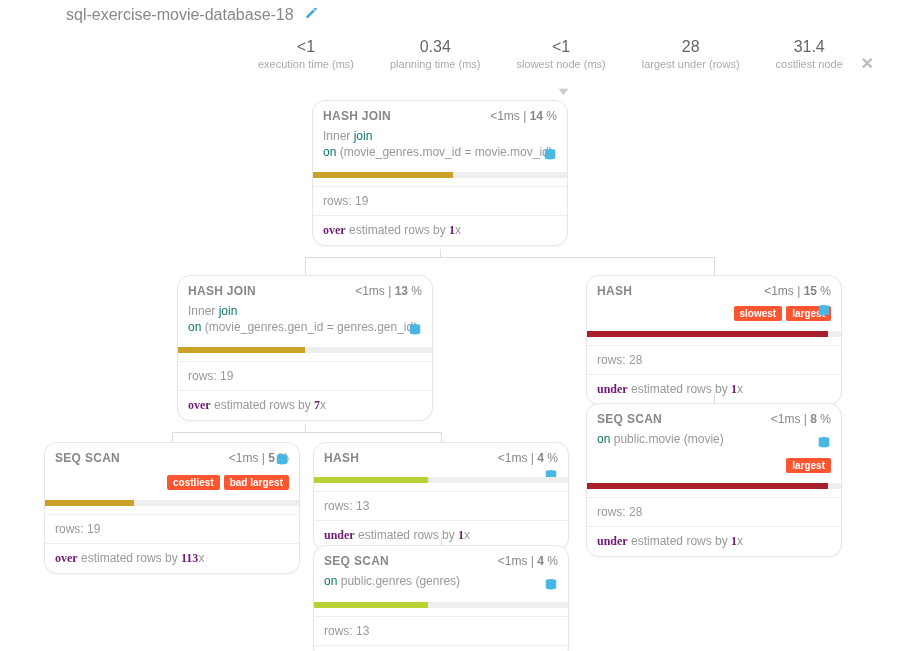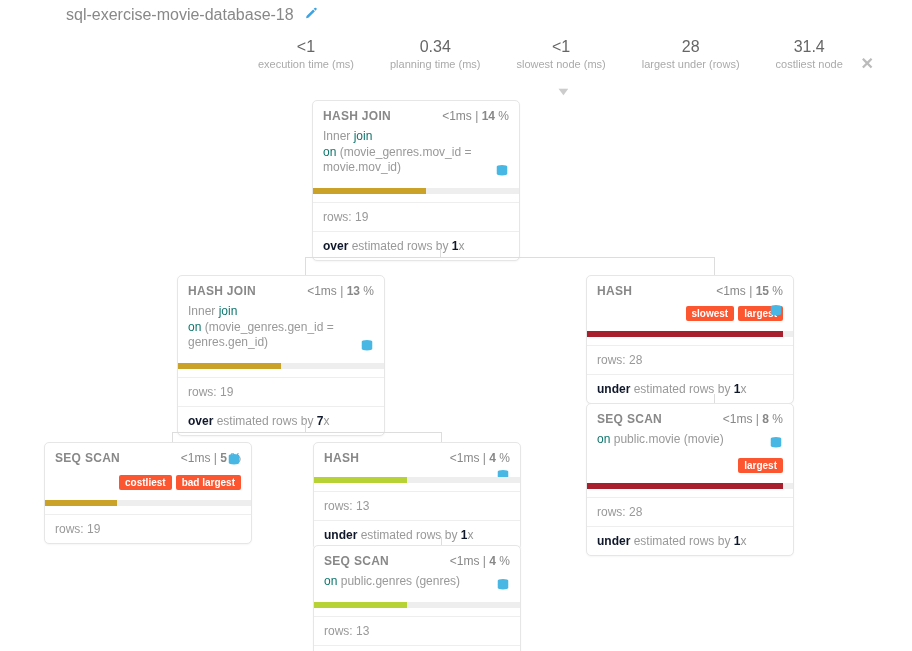--- a/index.html
+++ b/index.html
@@ -37,38 +37,38 @@
   }
 
   .arrow-down {
     position: absolute;
     font-size: 11px; color: #ccc;
     transform: scaleX(1.5);
   }
 
   .node {
     position: absolute;
-    width: 208px;
+    width: 256px;
     border: 1px solid #e6e6e6;
-    border-radius: 5px;
+    border-radius: 13px;
     background: #fff;
     box-shadow: 0 1px 2px rgba(0,0,0,0.04);
   }
   .node .hdr {
     display:flex; justify-content: space-between; align-items:center;
     padding: 8px 10px 6px 10px;
     font-size: 12px; color:#888;
   }
   .node .op { font-weight:700; letter-spacing:.3px; color:#888; font-size: 12px; }
   .node .body { padding: 0 10px 2px 10px; position:relative; }
   .node .desc { font-size:12px; color:#999; line-height:1.3; padding-bottom:6px; }
   .node .desc .dim { color:#0f766e; }
   .node .rowline { font-size:12px; color:#999; padding:7px 10px; border-top:1px solid #eee; }
   .node .estline { font-size:12px; color:#999; padding:7px 10px; border-top:1px solid #eee; }
-  .node .estline b { font-weight:700; color:#0f172a; }
+  .node .estline b { font-weight:700; color:#701a75;font-family:Liberation Serif, serif; }
   .node .badges { padding: 2px 10px 6px 10px; display:flex; gap:4px; flex-wrap:wrap;justify-content:flex-end; }
   .badge {
     display:inline-block;
     background:#fc5631; color:#fff;
     font-size:10px; font-weight:700;
     padding:2px 6px; border-radius:2px;
   }
 
   .bar {
     background:#eee; height:6px; width:100%; margin:4px 0 8px 0; position:relative;
@@ -256,20 +256,21 @@
         </svg></div>
   </div>
   <div class="badges">
     <span class="badge">costliest</span>
     <span class="badge">bad largest</span>
   </div>
   <div class="bar">
       <div class="fill olive" style="width: 35%;"></div>
     </div>
   <div class="rowline"><span>rows: </span><span>19</span></div>
+  <div class="estline"><b>over</b><span> estimated rows by </span><b>113</b><span>x</span></div>
 </div>
 
 <div class="node" style="top:442px; left:313px;">
   <div class="hdr">
     <span class="op">HASH</span>
     <span>
       <span>&lt;1</span><span>ms</span> | <b>4</b><span> %</span>
     </span>
   </div>
   <div class="body" style="position:relative; min-height:2px;">

